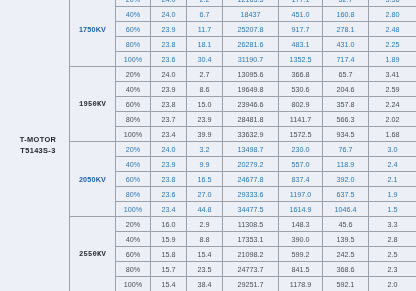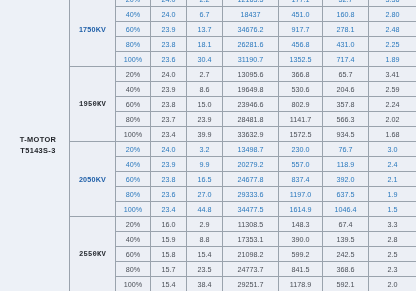--- a/index.html
+++ b/index.html
@@ -132,32 +132,32 @@
           <td class="c-blue">24.0</td>
           <td class="c-blue">6.7</td>
           <td class="c-blue">18437</td>
           <td class="c-blue">451.0</td>
           <td class="c-blue">160.8</td>
           <td class="c-blue">2.80</td>
         </tr>
         <tr>
           <td class="c-blue">60%</td>
           <td class="c-blue">23.9</td>
-          <td class="c-blue">13.7</td>
-          <td class="c-blue">34676.2</td>
+          <td class="c-blue">11.7</td>
+          <td class="c-blue">25207.8</td>
           <td class="c-blue">917.7</td>
           <td class="c-blue">278.1</td>
           <td class="c-blue">2.48</td>
         </tr>
         <tr>
           <td class="c-blue">80%</td>
           <td class="c-blue">23.8</td>
           <td class="c-blue">18.1</td>
           <td class="c-blue">26281.6</td>
-          <td class="c-blue">456.8</td>
+          <td class="c-blue">483.1</td>
           <td class="c-blue">431.0</td>
           <td class="c-blue">2.25</td>
         </tr>
         <tr>
           <td class="c-blue">100%</td>
           <td class="c-blue">23.6</td>
           <td class="c-blue">30.4</td>
           <td class="c-blue">31190.7</td>
           <td class="c-blue">1352.5</td>
           <td class="c-blue">717.4</td>
@@ -255,21 +255,21 @@
           <td class="c-blue">1046.4</td>
           <td class="c-blue">1.5</td>
         </tr>
         <tr class="group-start">
           <td rowspan="5" class="kv-cell kv-dark">2550KV</td>
           <td class="c-dark">20%</td>
           <td class="c-dark">16.0</td>
           <td class="c-dark">2.9</td>
           <td class="c-dark">11308.5</td>
           <td class="c-dark">148.3</td>
-          <td class="c-dark">67.4</td>
+          <td class="c-dark">45.6</td>
           <td class="c-dark">3.3</td>
         </tr>
         <tr>
           <td class="c-dark">40%</td>
           <td class="c-dark">15.9</td>
           <td class="c-dark">8.8</td>
           <td class="c-dark">17353.1</td>
           <td class="c-dark">390.0</td>
           <td class="c-dark">139.5</td>
           <td class="c-dark">2.8</td>

